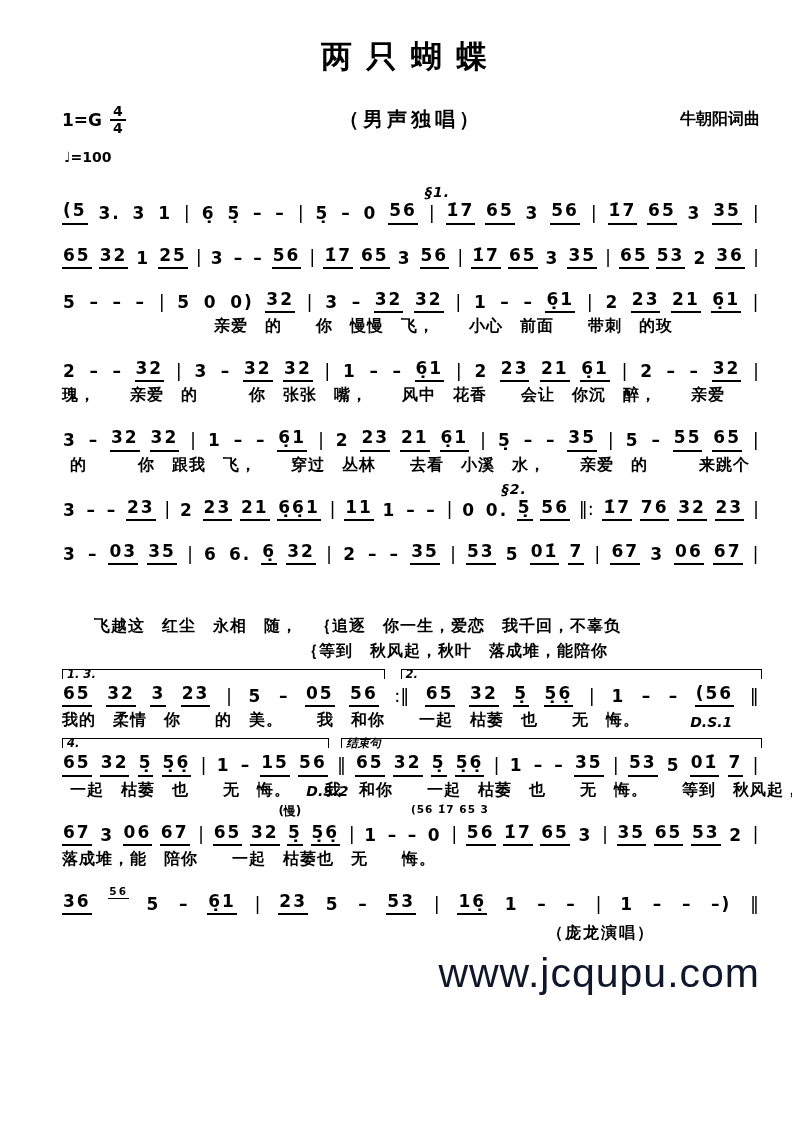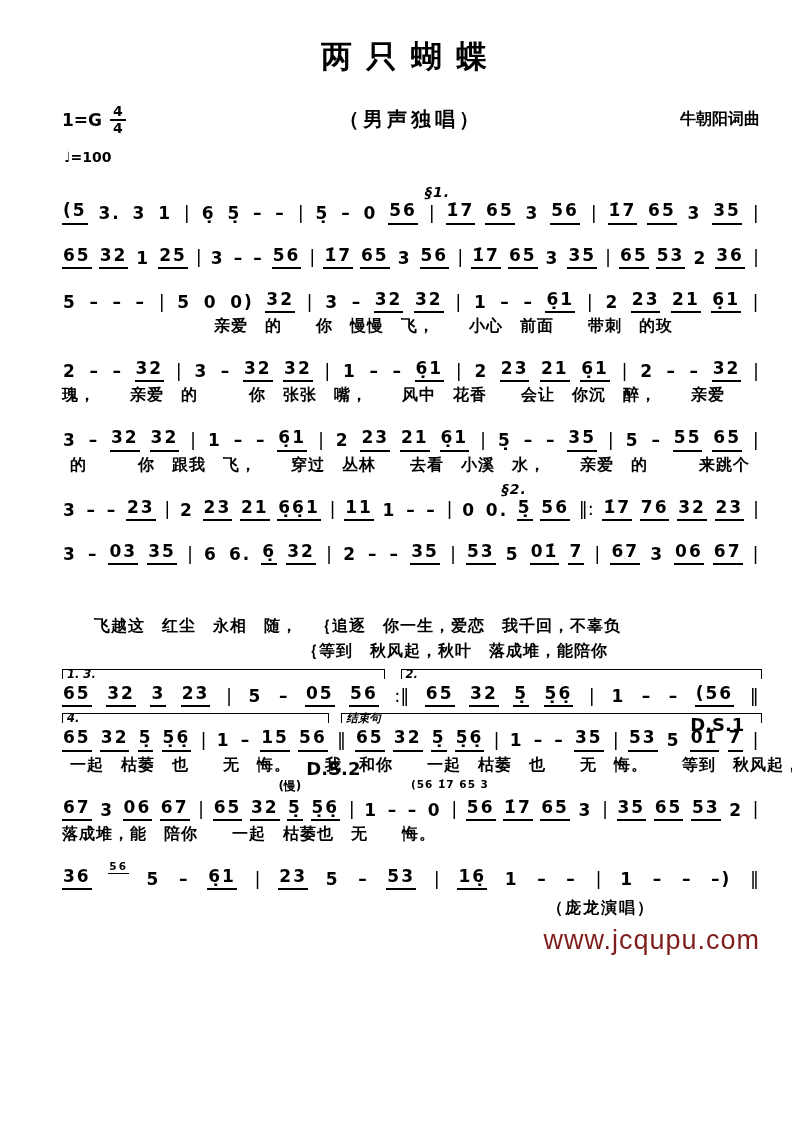--- a/index.html
+++ b/index.html
@@ -31,34 +31,34 @@
   .tk{letter-spacing:2px;padding:0 1px;}
   .tk.u{border-bottom:2px solid #000;padding-bottom:1px;}
   .tk.bar{font-weight:400;font-size:18px;letter-spacing:0;}
   .tk.sm{font-size:10.5px;align-self:flex-start;margin-top:-6px;border-bottom:1.5px solid #000;}
   .lyric{
     font-size:16px;font-weight:700;line-height:25px;letter-spacing:1px;
     font-family:"DejaVu Sans","Liberation Sans",sans-serif;white-space:nowrap;
   }
   .ann{position:absolute;top:-1px;font-size:13px;font-weight:700;}
   .ann.segno{font-style:italic;font-size:14px;letter-spacing:1px;}
-  .ann.ds{font-size:18px;top:auto;margin-top:-2px;}
+  .ann.ds{font-style:italic;font-size:14px;top:auto;margin-top:-2px;}
   .ann.below{top:48px;}
   .ann.slow{font-size:12px;top:-4px;}
   .ann.grace-line{font-size:10.5px;top:-4px;letter-spacing:1px;border-bottom:0;}
   .bracket{
     position:absolute;top:1px;height:9px;
     border-top:1.5px solid #000;border-left:1.5px solid #000;border-right:1.5px solid #000;
   }
   .bracket-label{
     position:absolute;left:4px;top:-1px;font-size:11.5px;font-style:italic;font-weight:600;line-height:1;
   }
   
   .performer{text-align:right;padding-right:105px;font-size:16px;font-weight:600;letter-spacing:2px;margin-top:8px;}
-  .watermark{text-align:right;font-size:27px;color:#7f1d1d;margin-top:6px;letter-spacing:1px;
+  .watermark{text-align:right;font-size:41px;color:#0f172a;margin-top:6px;letter-spacing:1px;
     font-family:"Liberation Sans","DejaVu Sans",sans-serif;font-weight:400;}
 </style>
 </head>
 <body>
 
 <div class="title">两只蝴蝶</div>
 
 <div class="head-row">
   <span class="key-block">
     <span>1=G</span>
@@ -307,20 +307,21 @@
         <span class="tk u">32</span>
         <span class="tk u">5̣</span>
         <span class="tk u">5̣6̣</span>
         <span class="tk bar">|</span>
         <span class="tk">1</span>
         <span class="tk">–</span>
         <span class="tk">–</span>
         <span class="tk u">(56</span>
         <span class="tk bar">‖</span>
       </div>
+      <div class="lyric" style="padding-left: 0em;">我的　柔情　你　　的　美。　　我　和你　　一起　枯萎　也　　无　悔。</div>
     </div>
     <div class="system">
       <div class="bracket" style="left: 0%; width: 38%;">
         <span class="bracket-label">4.</span>
       </div>
       <div class="bracket" style="left: 40%; width: 60%;">
         <span class="bracket-label">结束句</span>
       </div>
       <div class="ann ds below" style="left: 35%;">D.S.2</div>
       <div class="notation">

